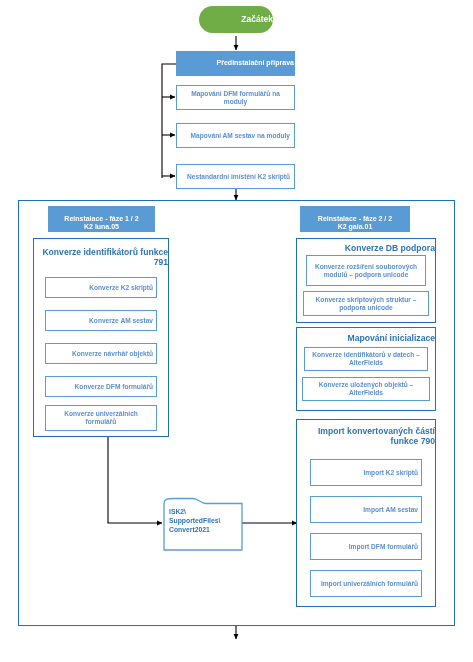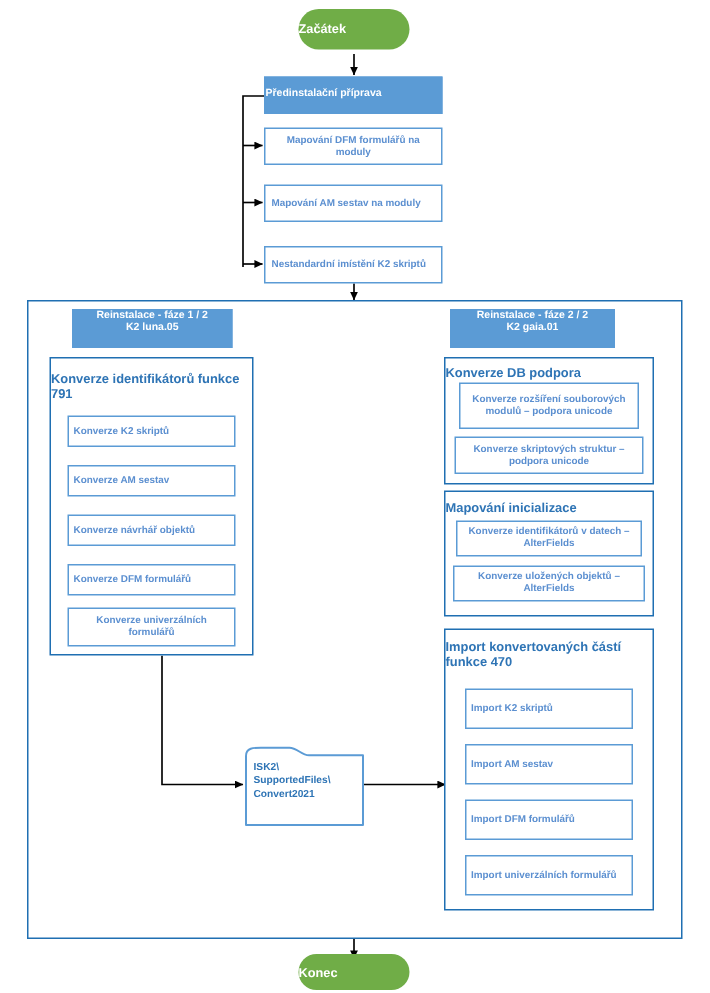--- a/index.html
+++ b/index.html
@@ -23,21 +23,21 @@
     position: absolute;
     left: 0; top: 0;
     width: 473px; height: 662px;
     pointer-events: none;
   }
   .node {
     position: absolute;
     box-sizing: border-box;
     display: flex;
     align-items: center;
-    justify-content: flex-start;
+    justify-content: flex-end;
     text-align: center;
     line-height: 1.18;
   }
   
   .terminator {
     background: #70AD47;
     border-radius: 999px;
     color: #ffffff;
     font-size: 8.5px;
     font-weight: bold;
@@ -67,21 +67,21 @@
   .group {
     position: absolute;
     box-sizing: border-box;
     border: 1.3px solid #1F6FB2;
     background: #ffffff;
   }
   .group-title {
     position: absolute;
     left: 0;
     width: 100%;
-    text-align: left;
+    text-align: right;
     color: #2E74B5;
     font-weight: bold;
     font-size: 8.6px;
     line-height: 1.15;
   }
   
   .outer-box {
     position: absolute;
     box-sizing: border-box;
     border: 1.3px solid #1F6FB2;
@@ -198,21 +198,21 @@
     <div class="group-title" style="top:6px;">Mapování inicializace</div>
   </div>
   <div class="node proc leaf" style="left:304px; top:347px; width:124px; height:24px; padding:0 3px;">
     <span>Konverze identifikátorů v datech – AlterFields</span>
   </div>
   <div class="node proc leaf" style="left:302px; top:377px; width:128px; height:24px; padding:0 2px;">
     <span>Konverze uložených objektů – AlterFields</span>
   </div>
 
   <div class="group" style="left:296px; top:419px; width:140px; height:188px;">
-    <div class="group-title" style="top:7px;">Import konvertovaných částí funkce 470</div>
+    <div class="group-title" style="top:7px;">Import konvertovaných částí funkce 790</div>
   </div>
   <div class="node proc leaf" style="left:310px; top:459px; width:112px; height:27px; padding:0 3px;">
     <span>Import K2 skriptů</span>
   </div>
   <div class="node proc leaf" style="left:310px; top:496px; width:112px; height:27px; padding:0 3px;">
     <span>Import AM sestav</span>
   </div>
   <div class="node proc leaf" style="left:310px; top:533px; width:112px; height:27px; padding:0 3px;">
     <span>Import DFM formulářů</span>
   </div>
@@ -224,17 +224,14 @@
     <svg width="80" height="55" viewBox="0 0 80 55">
       <path d="M1,8 C1,2.5 6,2.5 11,2.5 L30,2.5 C35,2.5 38,7.5 43,7.5 L79,7.5 L79,54 L1,54 Z" fill="#ffffff" stroke="#5B9BD5" stroke-width="1.3" stroke-linejoin="round"></path>
     </svg>
     <div class="doc-text" style="left:6px; top:11px; width:72px;">
       <div>ISK2\</div>
       <div>SupportedFiles\</div>
       <div>Convert2021</div>
     </div>
   </div>
 
-  <div class="node terminator" style="left:199px; top:636px; width:74px; height:24px;">
-    <span>Konec</span>
-  </div>
 
 </div>
 
 </body></html>

